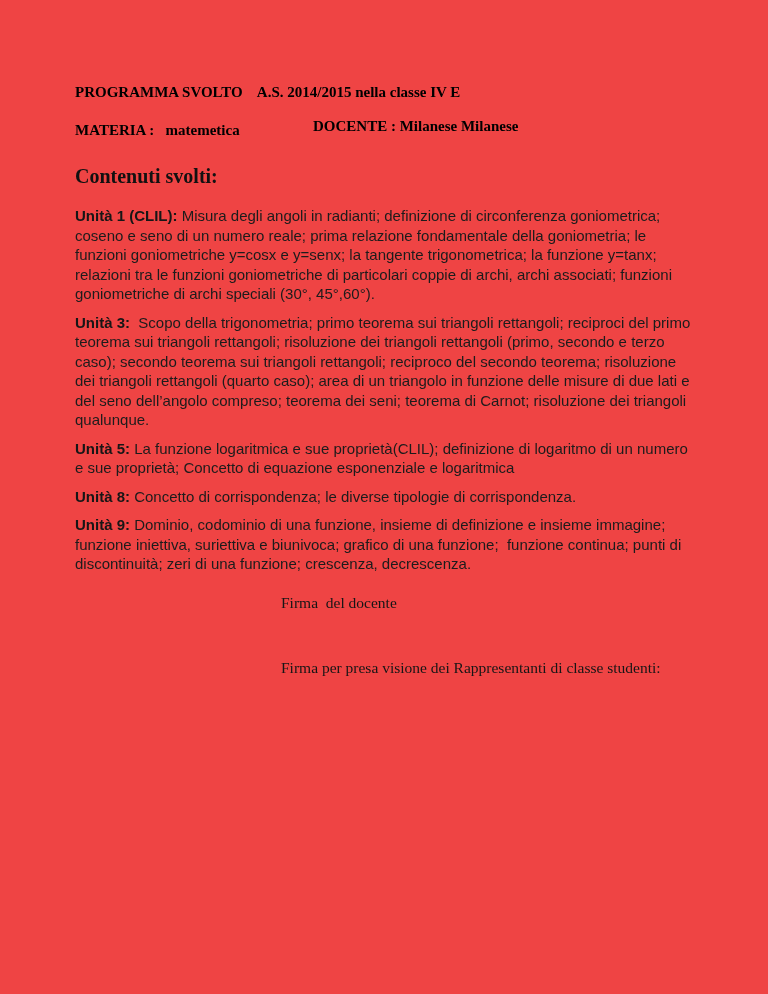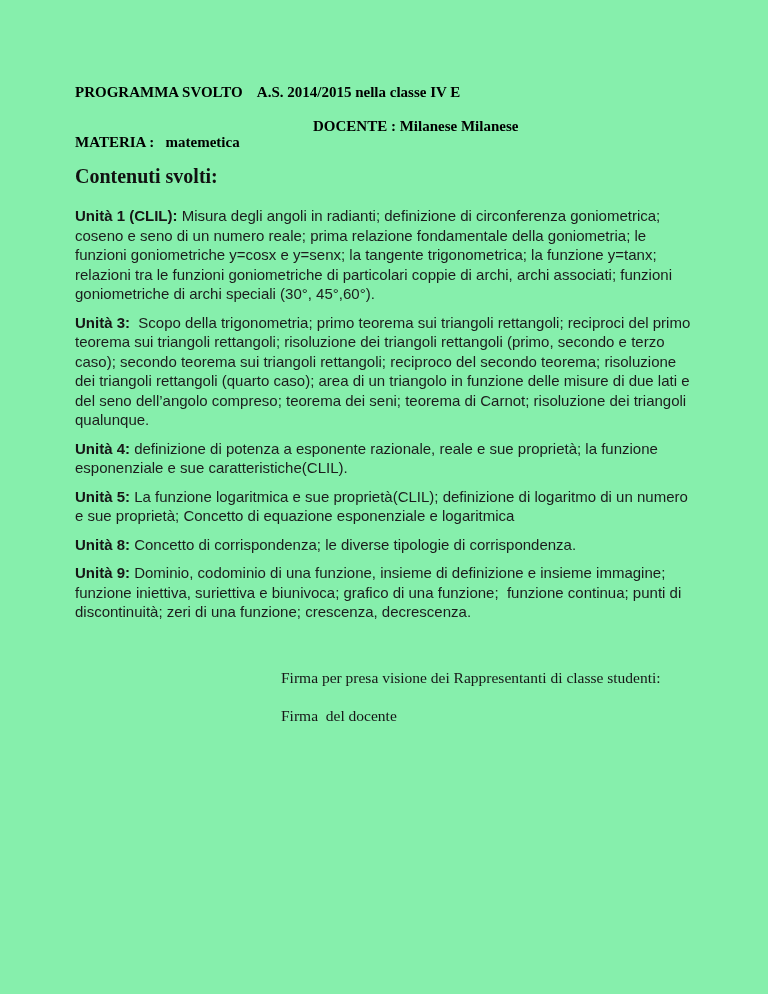--- a/index.html
+++ b/index.html
@@ -1,21 +1,21 @@
 <!DOCTYPE html>
 <html><head>
   <meta charset="utf-8">
   <style>
     * { box-sizing: border-box; }
     html, body { margin: 0; padding: 0; background: #ffffff; }
     .page {
       position: relative;
       width: 768px;
       height: 994px;
-      background: #86efac;
+      background: #ef4444;
       padding: 83px 75px 0 75px;
       font-family: "Liberation Sans", sans-serif;
       color: #1c1c1c;
       overflow: hidden;
     }
     .h-line1 {
       margin: 0 0 15px 0;
       font-family: "Liberation Serif", serif;
       font-weight: 700;
       font-size: 15px;
@@ -26,21 +26,21 @@
     .h-line2 {
       position: relative;
       height: 19px;
       margin: 0 0 27px 0;
       font-family: "Liberation Serif", serif;
       font-weight: 700;
       font-size: 15px;
       line-height: 19px;
       color: #000000;
     }
-    .h-line2 .materia { position: absolute; left: 0; top: 16px; white-space: pre; }
+    .h-line2 .materia { position: absolute; left: 0; top: 4px; white-space: pre; }
     .h-line2 .docente { position: absolute; left: 238px; top: 0; white-space: pre; }
     .section-title {
       margin: 0 0 17px 0;
       font-family: "Liberation Serif", serif;
       font-weight: 700;
       font-size: 20px;
       line-height: 26px;
       color: #111111;
     }
     .unit {
@@ -79,24 +79,23 @@
   <div class="h-line2">
     <span class="materia">MATERIA :   matemetica</span>
     <span class="docente">DOCENTE : Milanese Milanese</span>
   </div>
 
   <h2 class="section-title">Contenuti svolti:</h2>
 
   <div class="units">
     <p class="unit"><strong>Unità 1 (CLIL):</strong><span> Misura degli angoli in radianti; definizione di circonferenza goniometrica; coseno e seno di un numero reale; prima relazione fondamentale della goniometria; le funzioni goniometriche y=cosx e y=senx; la tangente trigonometrica; la funzione y=tanx; relazioni tra le funzioni goniometriche di particolari coppie di archi, archi associati; funzioni goniometriche di archi speciali (30°, 45°,60°).</span></p>
     <p class="unit"><strong>Unità 3:</strong><span>  Scopo della trigonometria; primo teorema sui triangoli rettangoli; reciproci del primo teorema sui triangoli rettangoli; risoluzione dei triangoli rettangoli (primo, secondo e terzo caso); secondo teorema sui triangoli rettangoli; reciproco del secondo teorema; risoluzione dei triangoli rettangoli (quarto caso); area di un triangolo in funzione delle misure di due lati e del seno dell’angolo compreso; teorema dei seni; teorema di Carnot; risoluzione dei triangoli qualunque.</span></p>
-    <p class="unit"><strong>Unità 4:</strong><span> definizione di potenza a esponente razionale, reale e sue proprietà; la funzione esponenziale e sue caratteristiche(CLIL).</span></p>
     <p class="unit"><strong>Unità 5:</strong><span> La funzione logaritmica e sue proprietà(CLIL); definizione di logaritmo di un numero e sue proprietà; Concetto di equazione esponenziale e logaritmica</span></p>
     <p class="unit"><strong>Unità 8:</strong><span> Concetto di corrispondenza; le diverse tipologie di corrispondenza.</span></p>
     <p class="unit"><strong>Unità 9:</strong><span> Dominio, codominio di una funzione, insieme di definizione e insieme immagine; funzione iniettiva, suriettiva e biunivoca; grafico di una funzione;  funzione continua; punti di discontinuità; zeri di una funzione; crescenza, decrescenza.</span></p>
   </div>
 
 
+  <p class="sig sig1">Firma  del docente</p>
+
   <p class="sig sig2">Firma per presa visione dei Rappresentanti di classe studenti:</p>
-
-  <p class="sig sig1">Firma  del docente</p>
 
 </div>
 
 </body></html>

